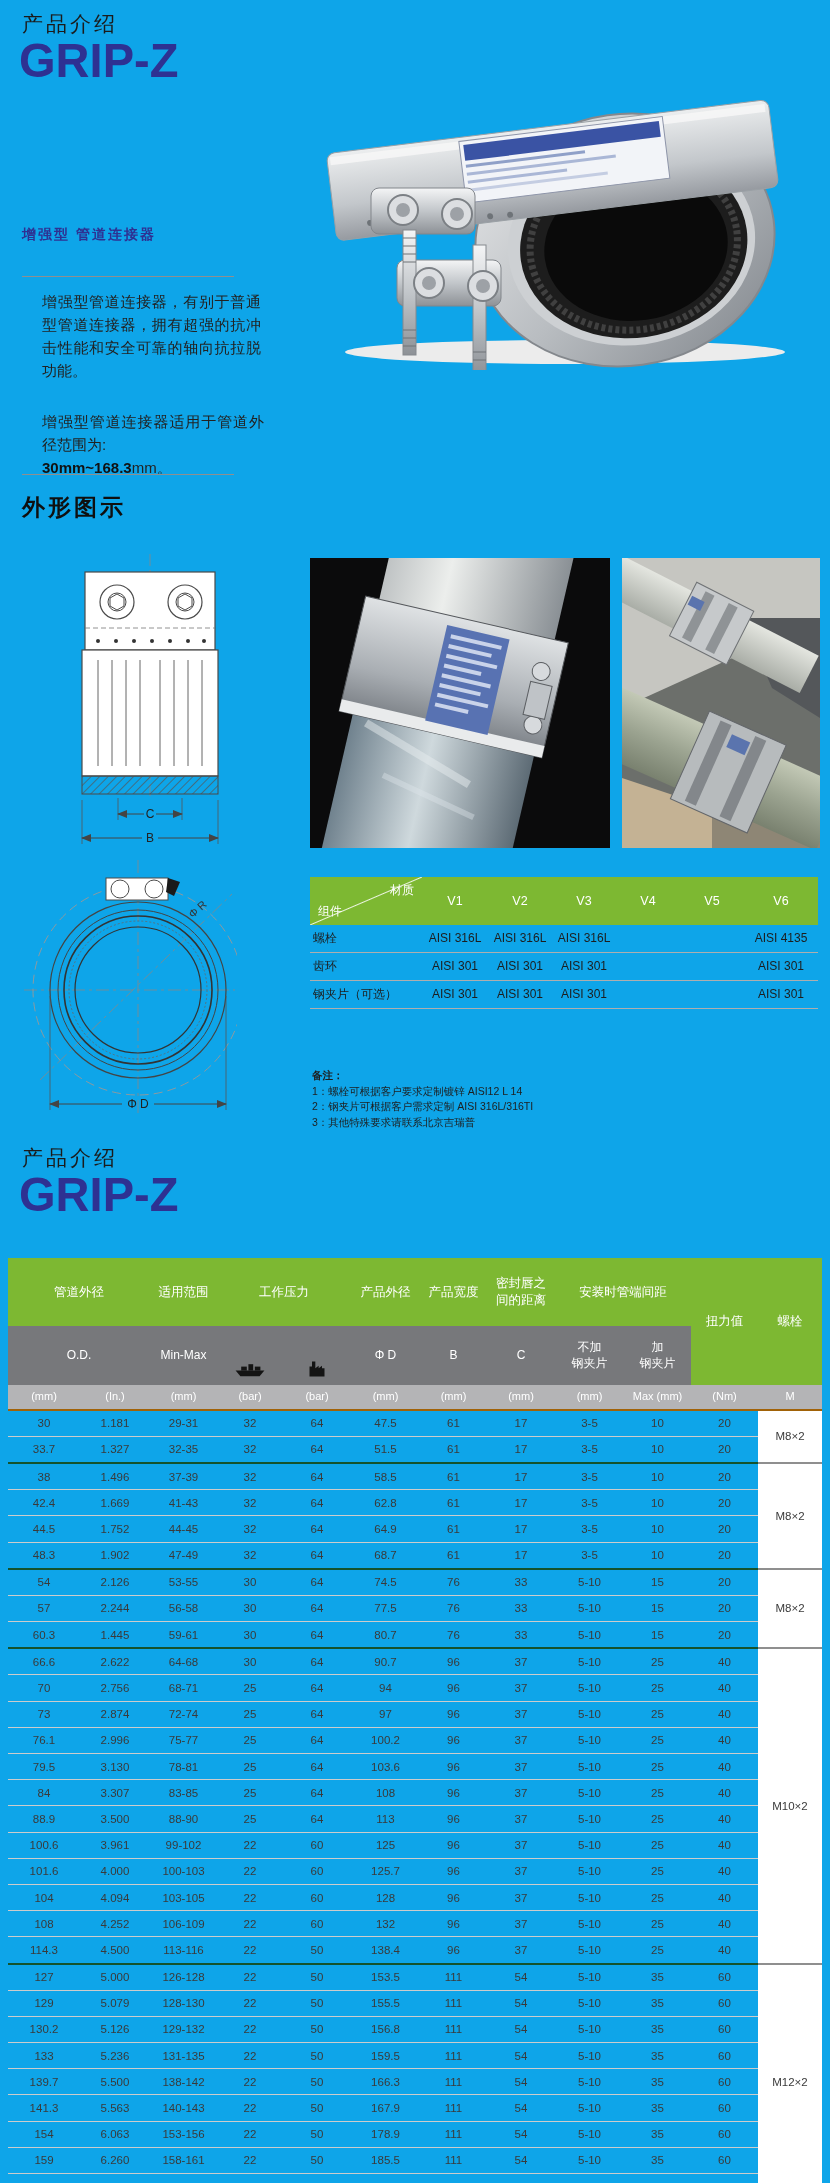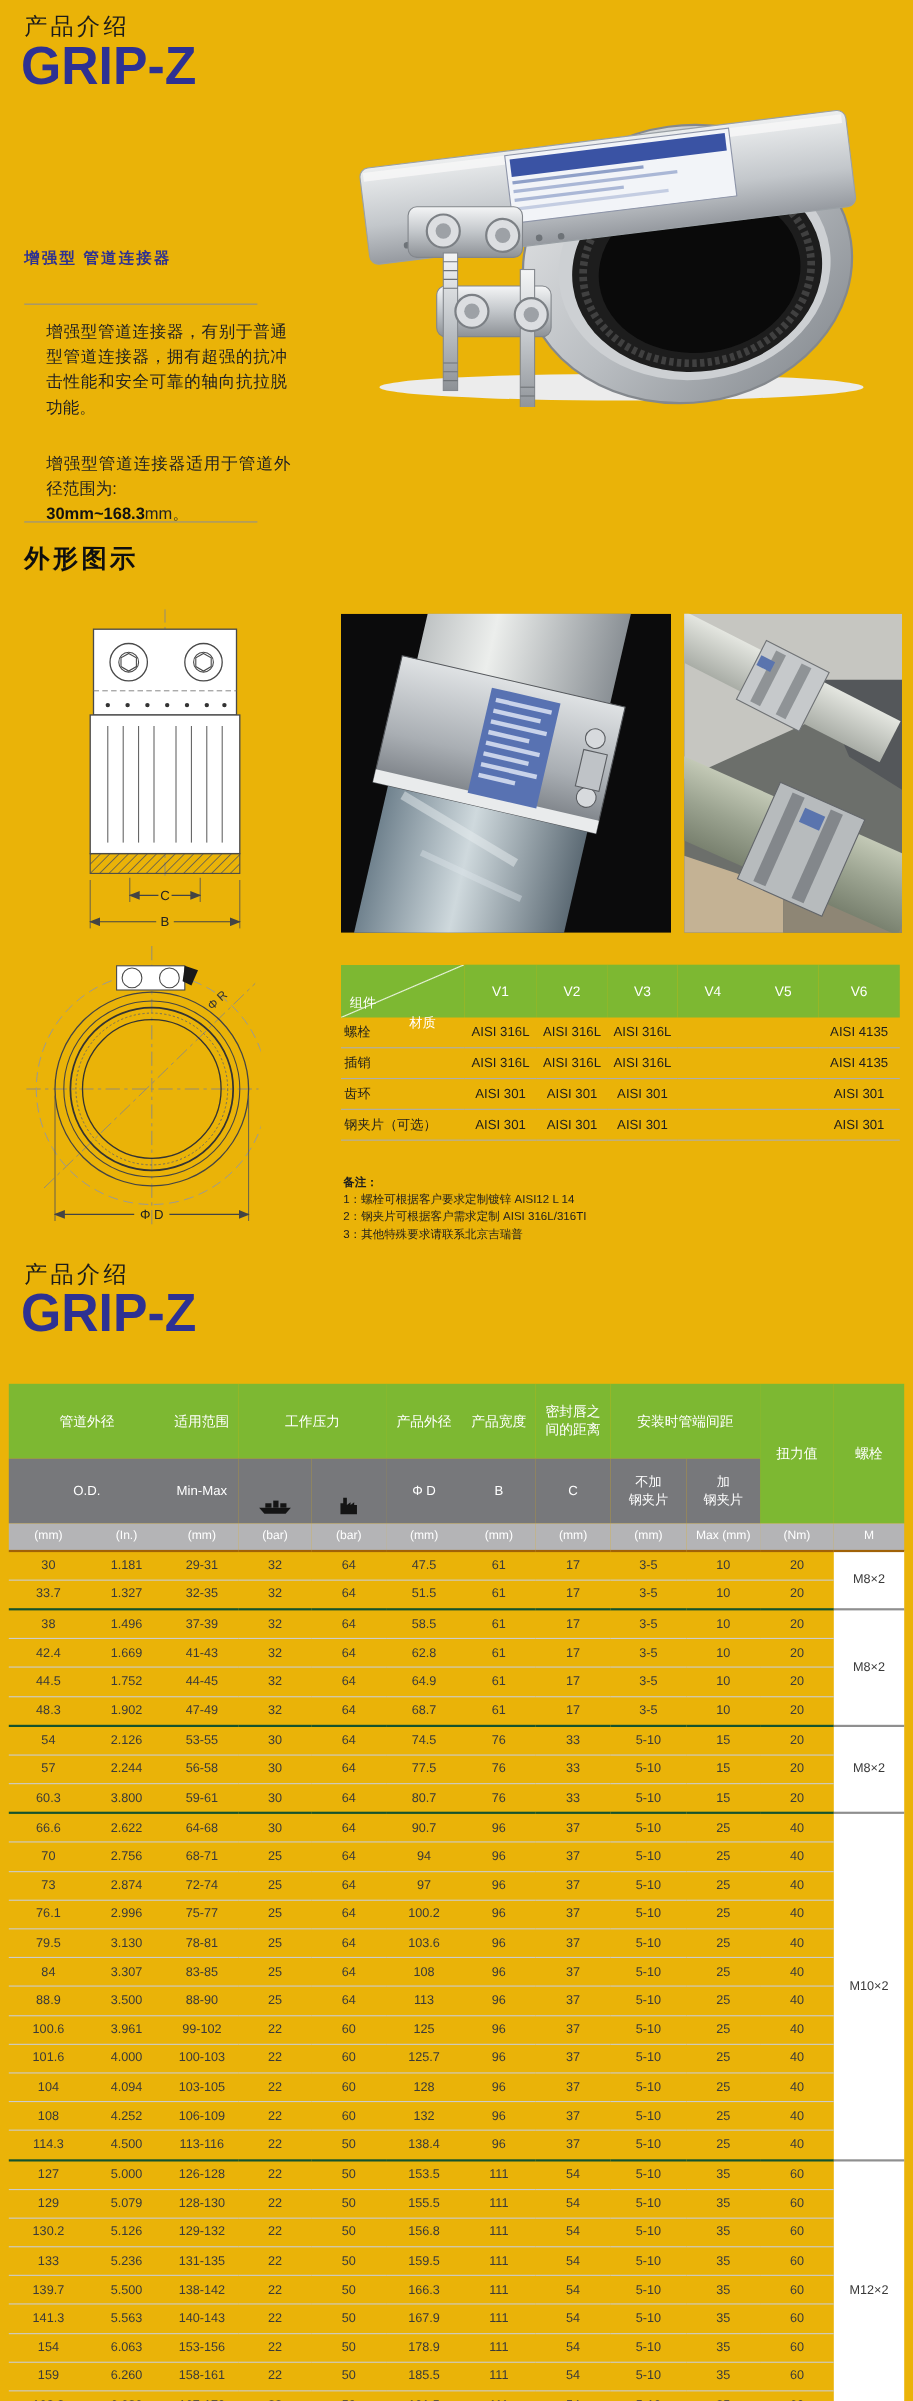--- a/index.html
+++ b/index.html
@@ -1,31 +1,31 @@
 <!DOCTYPE html>
 <html><head>
 <meta charset="utf-8">
 <style>
   html,body{margin:0;padding:0;background:#ffffff;}
   body{font-family:"Liberation Sans","DejaVu Sans",sans-serif;}
-  .page{position:relative;width:830px;height:2183px;background:#eab308;overflow:hidden;}
+  .page{position:relative;width:830px;height:2183px;background:#0ea5e9;overflow:hidden;}
   .abs{position:absolute;}
   .kicker{font-size:21px;color:#1b1b1b;letter-spacing:3px;}
   .brand{font-size:49px;font-weight:800;color:#2e3192;letter-spacing:0px;transform:scaleX(.96);transform-origin:left top;line-height:1;}
   .sub-heading{font-size:14px;font-weight:bold;color:#2e3192;letter-spacing:2px;}
   .divider{height:1px;background:#8f8f8f;}
   .body-text{font-size:15px;line-height:23px;color:#222;text-align:justify;margin-left:20px;}
   .body-text b{color:#111;}
   .h2-black{font-size:23px;font-weight:bold;color:#0f0f0f;letter-spacing:3px;}
 
   
   table.mat{border-collapse:collapse;table-layout:fixed;width:508px;}
   table.mat th{background:#7db832;color:#fff;font-weight:normal;font-size:12.5px;height:46px;}
   table.mat th.corner{position:relative;background:#7db832 linear-gradient(to bottom right,rgba(0,0,0,0) calc(50% - 1px),rgba(255,255,255,.85) 50%,rgba(0,0,0,0) calc(50% + 1px));}
-  table.mat th.corner .ct{position:absolute;top:5px;right:26px;font-size:12px;margin-top:40px;}
+  table.mat th.corner .ct{position:absolute;top:5px;right:8px;font-size:12px;}
   table.mat th.corner .cb{position:absolute;bottom:5px;left:8px;font-size:12px;}
   table.mat td{border-bottom:1px solid #aeaeae;text-align:center;font-size:12px;color:#1d1d1d;height:25px;white-space:pre-line;line-height:1.25;}
   table.mat td.lbl{text-align:left;padding-left:3px;}
   table.mat tr.tall td{height:42px;}
 
   
   table.spec{border-collapse:collapse;table-layout:fixed;width:814px;}
   table.spec th{font-weight:normal;color:#fff;white-space:pre-line;line-height:1.35;}
   table.spec tr.r1 th{height:66px;font-size:12.5px;}
   table.spec tr.r2 th{height:37px;font-size:12px;}
@@ -326,29 +326,20 @@
           <tr>
             <td class="lbl">螺栓</td>
             <td>AISI 316L</td>
             <td>AISI 316L</td>
             <td>AISI 316L</td>
             <td></td>
             <td></td>
             <td>AISI 4135</td>
           </tr>
           <tr>
-            <td class="lbl">插销</td>
-            <td>AISI 316L</td>
-            <td>AISI 316L</td>
-            <td>AISI 316L</td>
-            <td></td>
-            <td></td>
-            <td>AISI 4135</td>
-          </tr>
-          <tr>
             <td class="lbl">齿环</td>
             <td>AISI 301</td>
             <td>AISI 301</td>
             <td>AISI 301</td>
             <td></td>
             <td></td>
             <td>AISI 301</td>
           </tr>
           <tr>
             <td class="lbl">钢夹片（可选）</td>
@@ -550,21 +541,21 @@
             <td>64</td>
             <td>77.5</td>
             <td>76</td>
             <td>33</td>
             <td>5-10</td>
             <td>15</td>
             <td>20</td>
           </tr>
           <tr class="gend">
             <td>60.3</td>
-            <td>3.800</td>
+            <td>1.445</td>
             <td>59-61</td>
             <td>30</td>
             <td>64</td>
             <td>80.7</td>
             <td>76</td>
             <td>33</td>
             <td>5-10</td>
             <td>15</td>
             <td>20</td>
           </tr>

